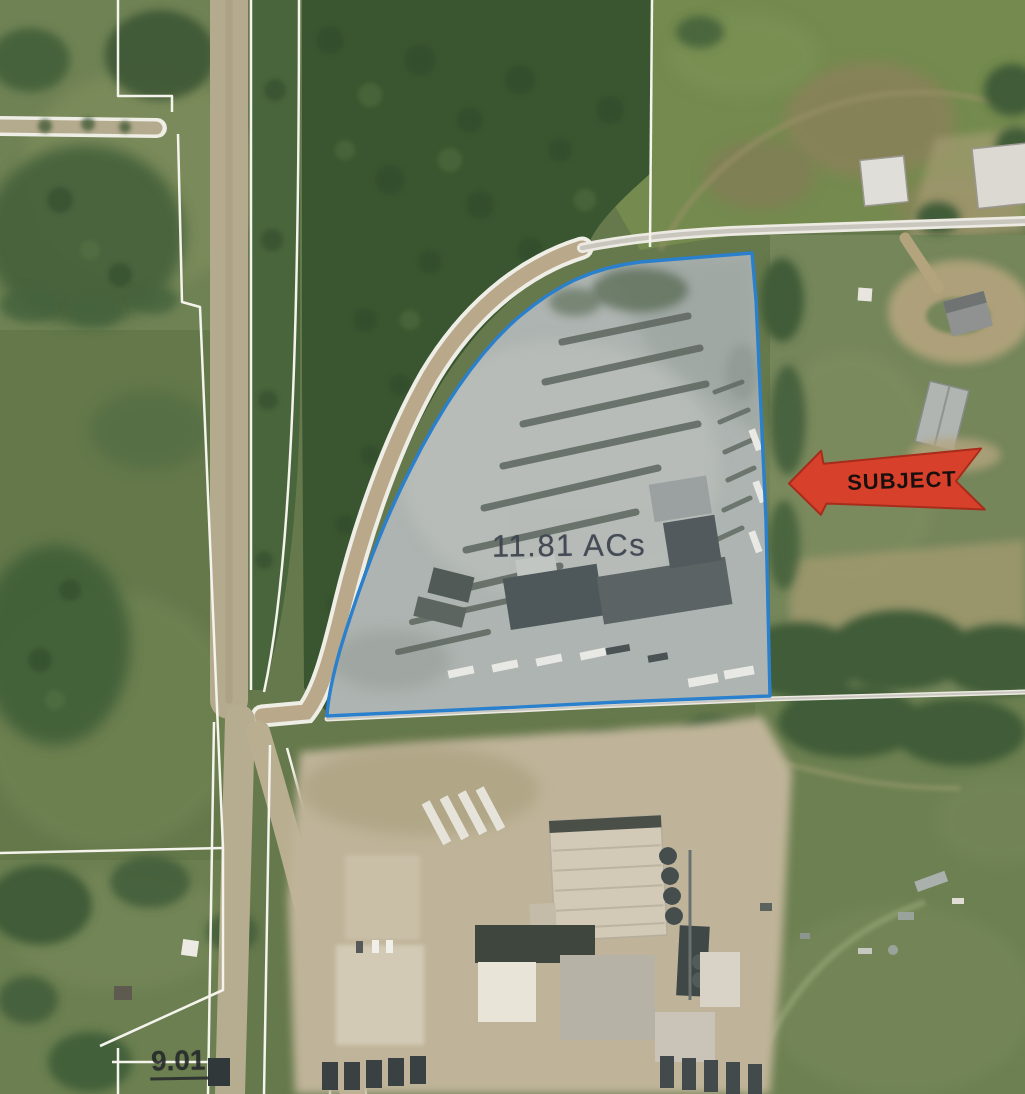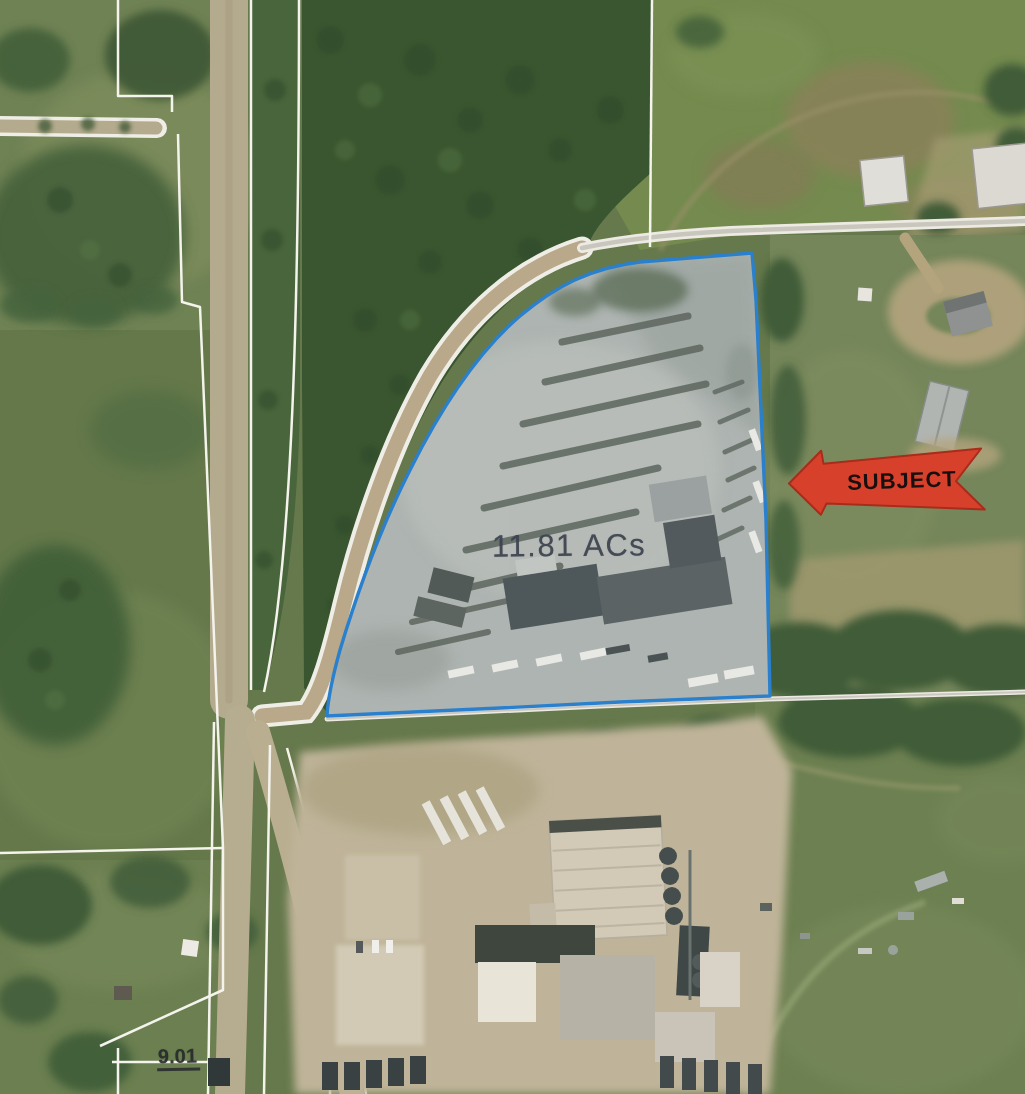--- a/index.html
+++ b/index.html
@@ -8,21 +8,21 @@
     font-family:"Liberation Sans", sans-serif;background:#66794c;
   }
   .stage svg{position:absolute;left:0;top:0;}
   .map-label{position:absolute;white-space:nowrap;user-select:none;}
   .area-label{
     left:492px;top:528px;font-size:31px;letter-spacing:1.5px;
     color:#3c434e;opacity:.93;text-shadow:0 0 1px rgba(50,55,70,.45);
     transform:rotate(-0.5deg);
   }
   .parcel-label{
-    left:157px;top:1045px;font-size:20px;font-weight:600;color:#26292b;
+    left:150px;top:1045px;font-size:28px;font-weight:600;color:#26292b;
     border-bottom:3px solid #2b2e2f;padding:0 3px 0 1px;opacity:.9;
     transform:rotate(-1deg);text-shadow:0 0 1px rgba(40,40,40,.5);
   }
   .callout-label{
     left:832px;top:468px;width:140px;text-align:center;
     font-size:22px;font-weight:bold;letter-spacing:1px;color:#17100f;
     transform:rotate(-2deg);
   }
 </style>
 </head>

